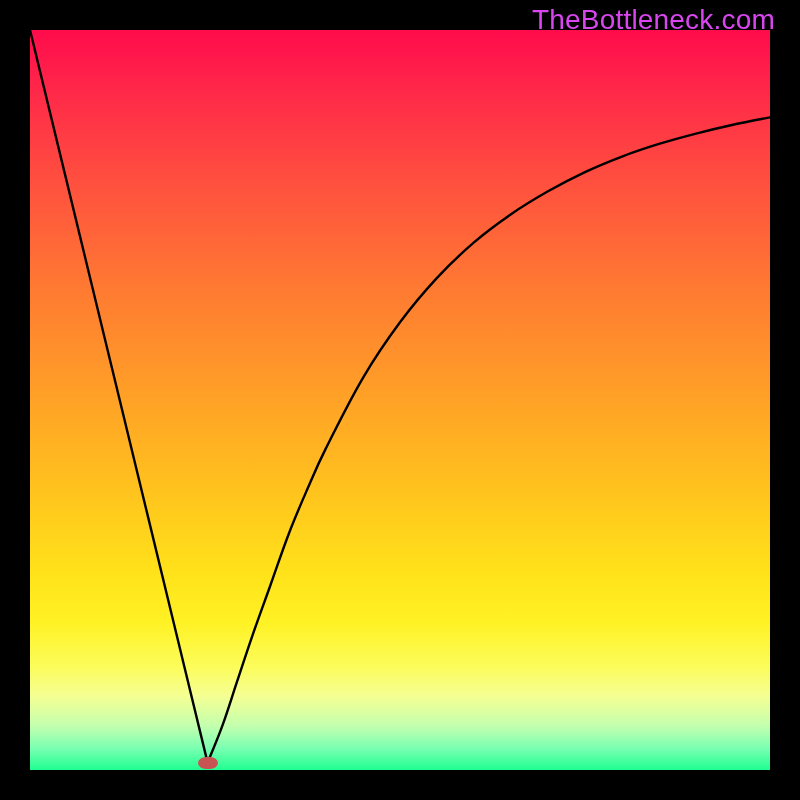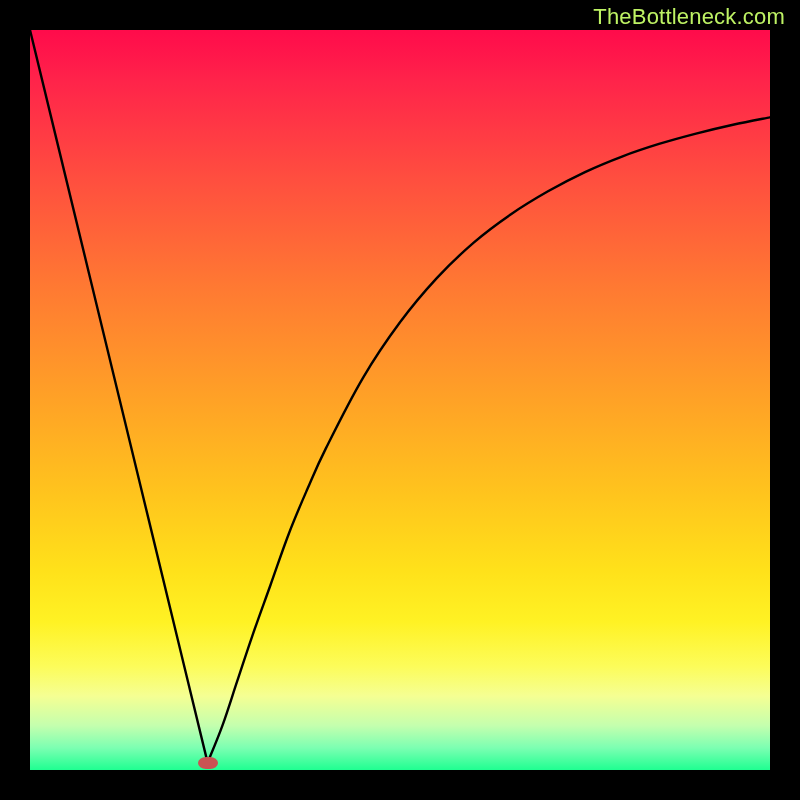--- a/index.html
+++ b/index.html
@@ -38,23 +38,23 @@
       #fcfc5a 86%,
       #f5ff93 90%,
       #c4ffae 94%,
       #7cffb2 97%,
       #1fff91 100%
     );
   }
   .watermark {
     position: absolute;
     top: 4px;
-    right: 15px;
-    color: #bef264;
-    font-size: 22px;
+    right: 25px;
+    color: #d946ef;
+    font-size: 28px;
     font-weight: 500;
     letter-spacing: 0.2px;
     user-select: none;
   }
   .curve-svg {
     position: absolute;
     top: 0;
     left: 0;
     width: 740px;
     height: 740px;

